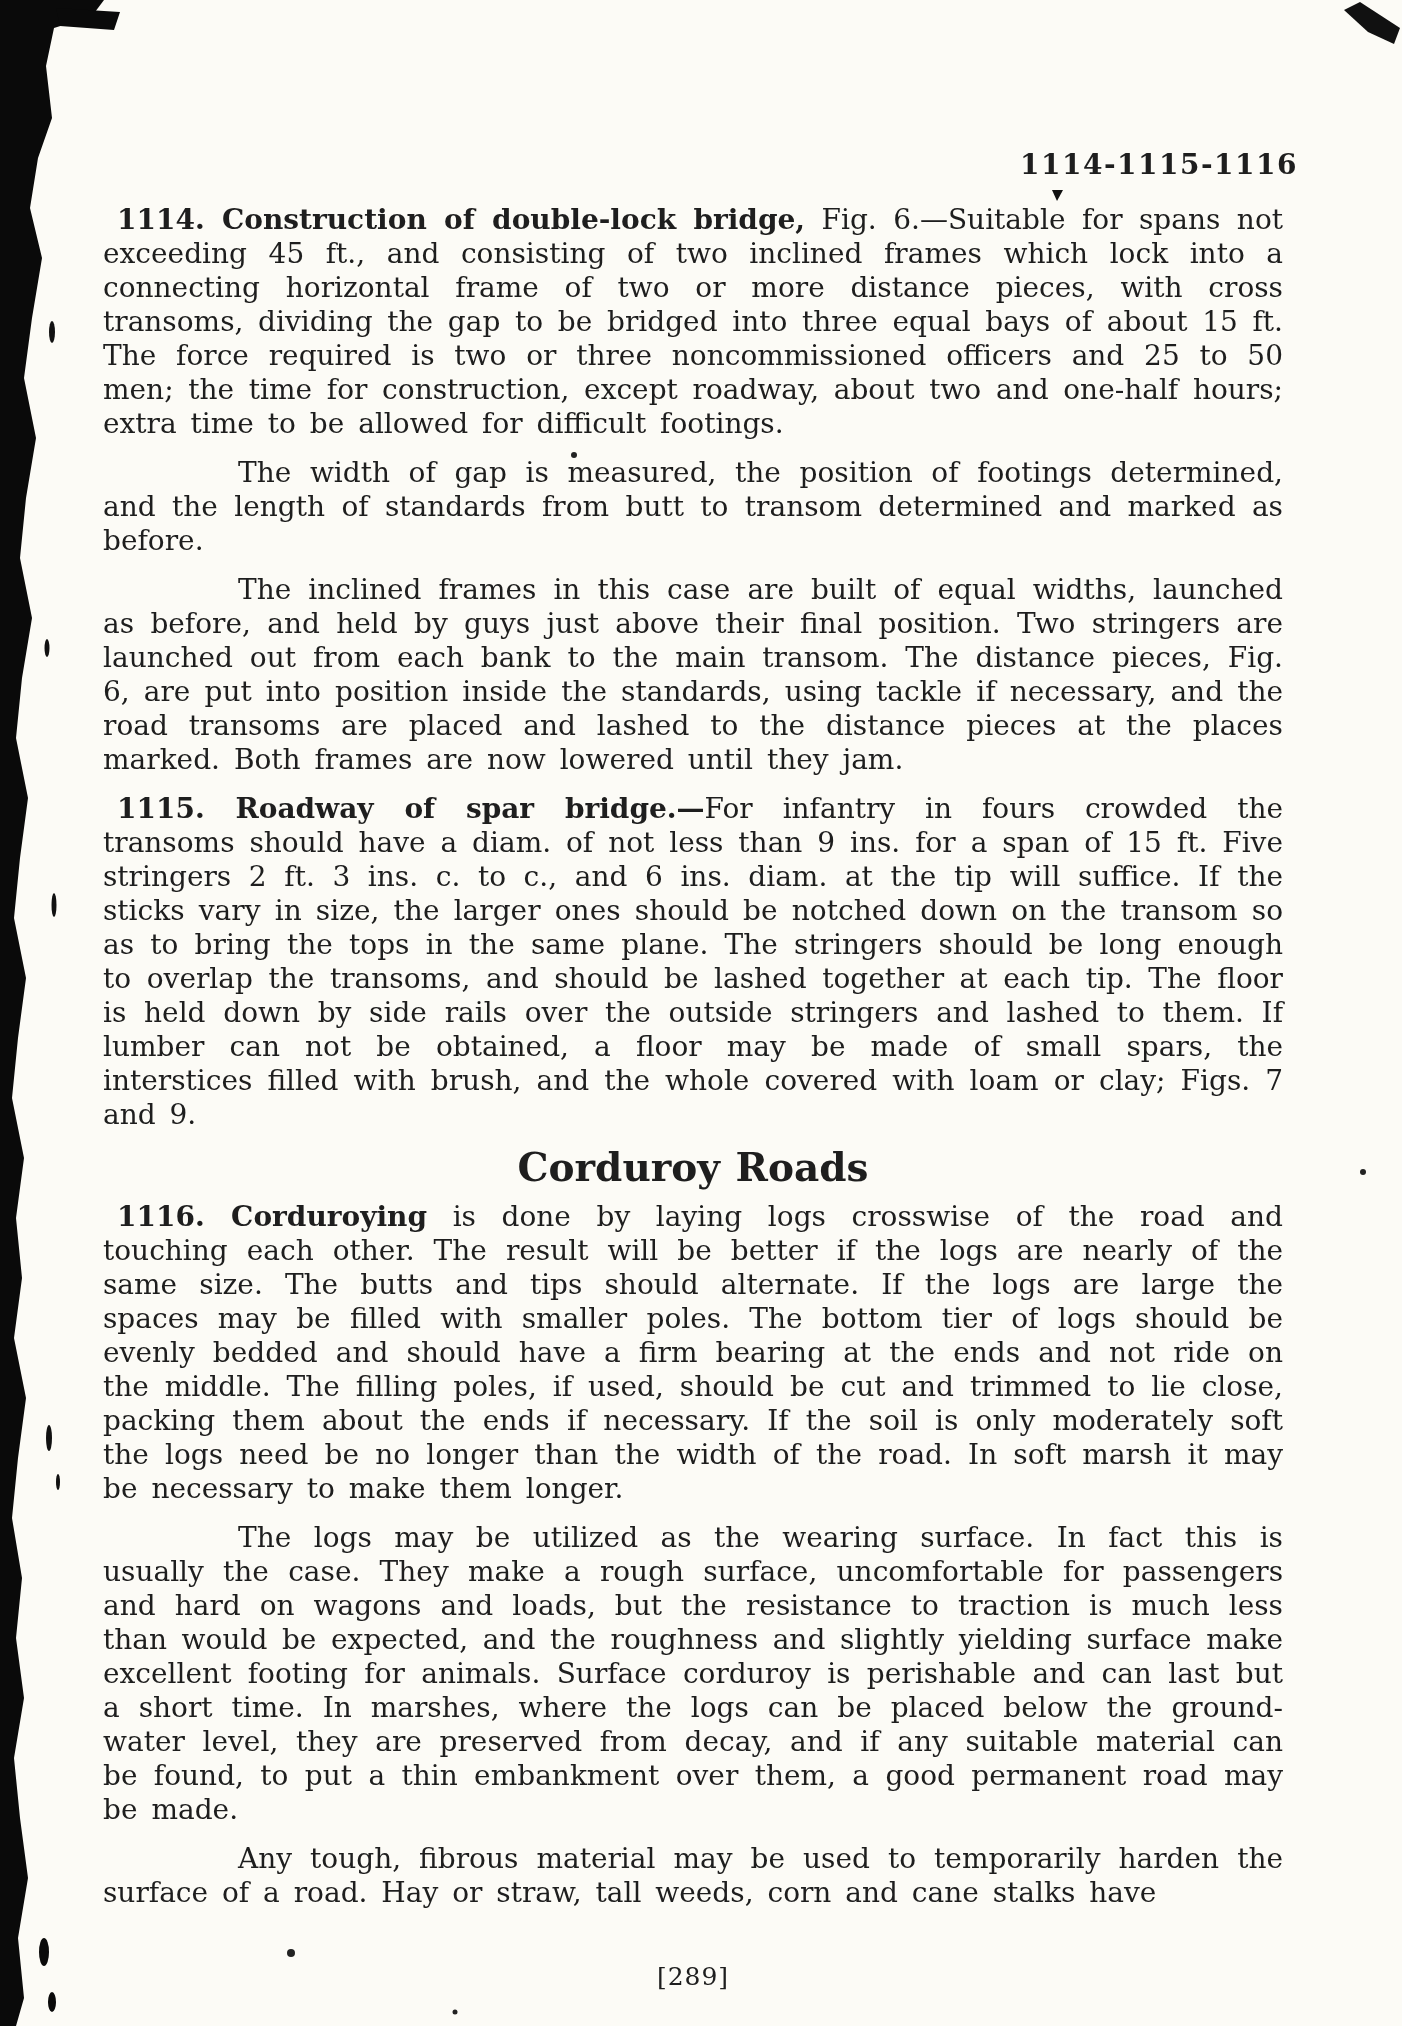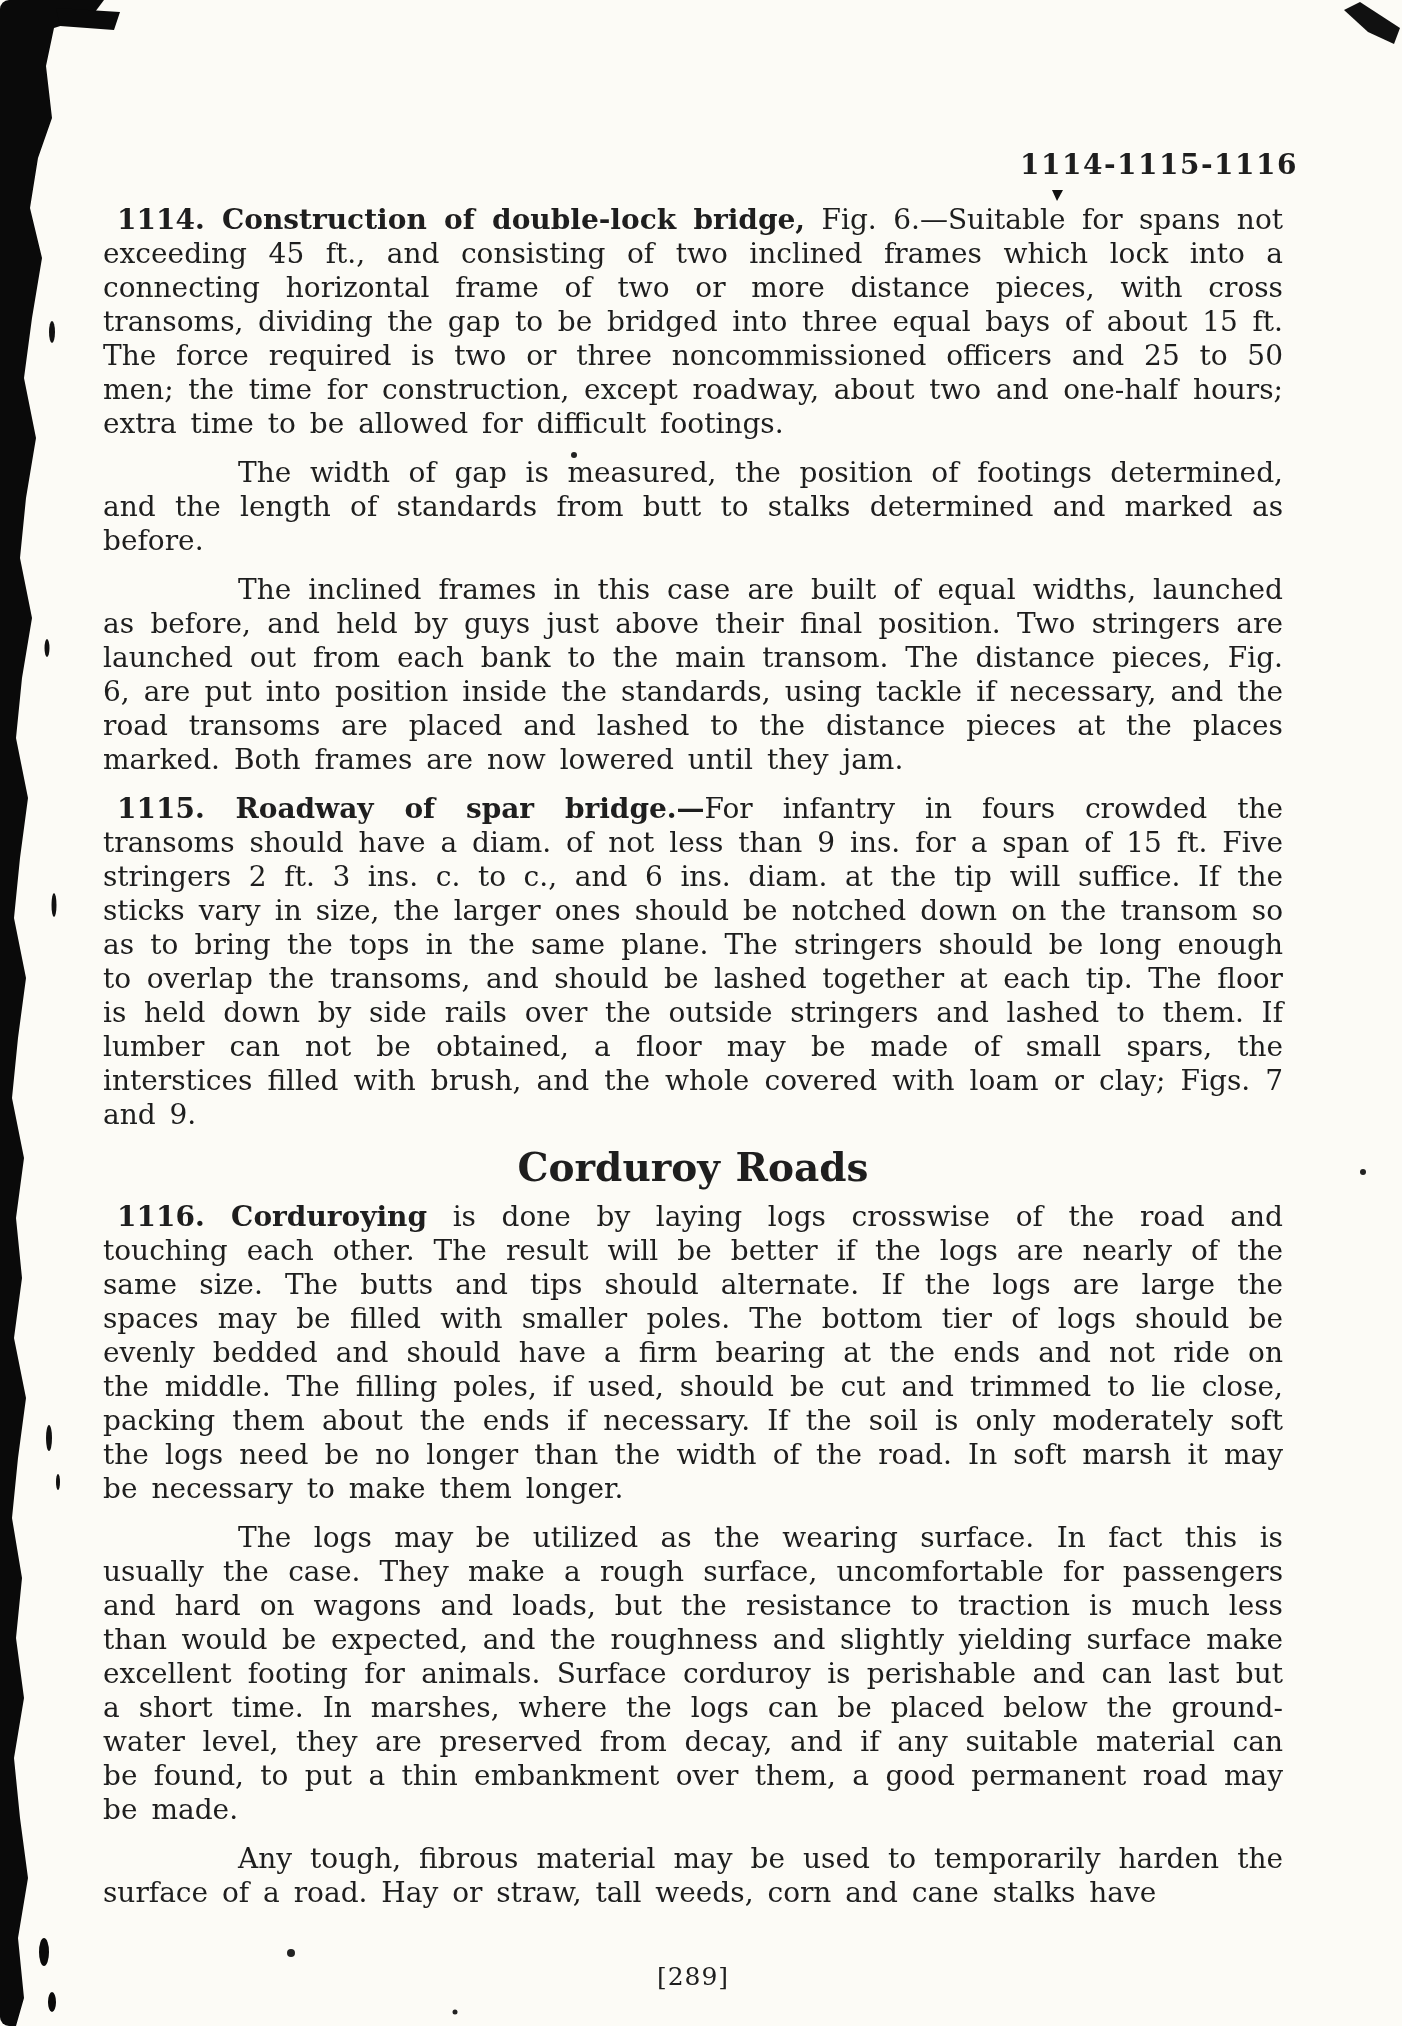--- a/index.html
+++ b/index.html
@@ -8,21 +8,20 @@
   }
   html,body{margin:0;padding:0;background:var(--paper);}
   .page{
     position:relative;
     width:1402px;
     height:2026px;
     background:var(--paper);
     overflow:hidden;
     font-family:"DejaVu Serif","Liberation Serif",serif;
     color:var(--ink);
-    border-radius:9px;
   }
   .artifacts{
     position:absolute;
     left:0;top:0;
     pointer-events:none;
   }
   .text-column{
     position:absolute;
     left:88px;
     top:148px;
@@ -86,21 +85,21 @@
     <circle cx="291" cy="1953" r="4" fill="#222222"></circle>
     <circle cx="455" cy="2012" r="2.5" fill="#222222"></circle>
   </svg>
 
   <div class="text-column">
 
     <div class="folio">1114-1115-1116</div>
 
     <p class="para p-num"><span class="lead">1114.  Construction of double-lock bridge,</span><span> Fig. 6.—Suitable for spans not exceeding 45 ft., and consisting of two inclined frames which lock into a connecting horizontal frame of two or more distance pieces, with cross transoms, dividing the gap to be bridged into three equal bays of about 15 ft.  The force required is two or three noncommissioned officers and 25 to 50 men; the time for construction, except roadway, about two and one-half hours; extra time to be allowed for difficult footings.</span></p>
 
-    <p class="para p-cont"><span>The width of gap is measured, the position of footings determined, and the length of standards from butt to stalks determined and marked as before.</span></p>
+    <p class="para p-cont"><span>The width of gap is measured, the position of footings determined, and the length of standards from butt to transom determined and marked as before.</span></p>
 
     <p class="para p-cont"><span>The inclined frames in this case are built of equal widths, launched as before, and held by guys just above their final position.  Two stringers are launched out from each bank to the main transom.  The distance pieces, Fig. 6, are put into position inside the standards, using tackle if necessary, and the road transoms are placed and lashed to the distance pieces at the places marked.  Both frames are now lowered until they jam.</span></p>
 
     <p class="para p-num"><span class="lead">1115.  Roadway of spar bridge.—</span><span>For infantry in fours crowded the transoms should have a diam. of not less than 9 ins. for a span of 15 ft. Five stringers 2 ft. 3 ins. c. to c., and 6 ins. diam. at the tip will suffice. If the sticks vary in size, the larger ones should be notched down on the transom so as to bring the tops in the same plane.  The stringers should be long enough to overlap the transoms, and should be lashed together at each tip.  The floor is held down by side rails over the outside stringers and lashed to them.  If lumber can not be obtained, a floor may be made of small spars, the interstices filled with brush, and the whole covered with loam or clay; Figs. 7 and 9.</span></p>
 
     <h2 class="section-heading">Corduroy Roads</h2>
 
     <p class="para p-num"><span class="lead">1116.  Corduroying</span><span> is done by laying logs crosswise of the road and touching each other.  The result will be better if the logs are nearly of the same size.  The butts and tips should alternate.  If the logs are large the spaces may be filled with smaller poles.  The bottom tier of logs should be evenly bedded and should have a firm bearing at the ends and not ride on the middle.  The filling poles, if used, should be cut and trimmed to lie close, packing them about the ends if necessary.  If the soil is only moderately soft the logs need be no longer than the width of the road.  In soft marsh it may be necessary to make them longer.</span></p>
 
     <p class="para p-cont"><span>The logs may be utilized as the wearing surface.  In fact this is usually the case.  They make a rough surface, uncomfortable for passengers and hard on wagons and loads, but the resistance to traction is much less than would be expected, and the roughness and slightly yielding surface make excellent footing for animals.  Surface corduroy is perishable and can last but a short time.  In marshes, where the logs can be placed below the ground-water level, they are preserved from decay, and if any suitable material can be found, to put a thin embankment over them, a good permanent road may be made.</span></p>

